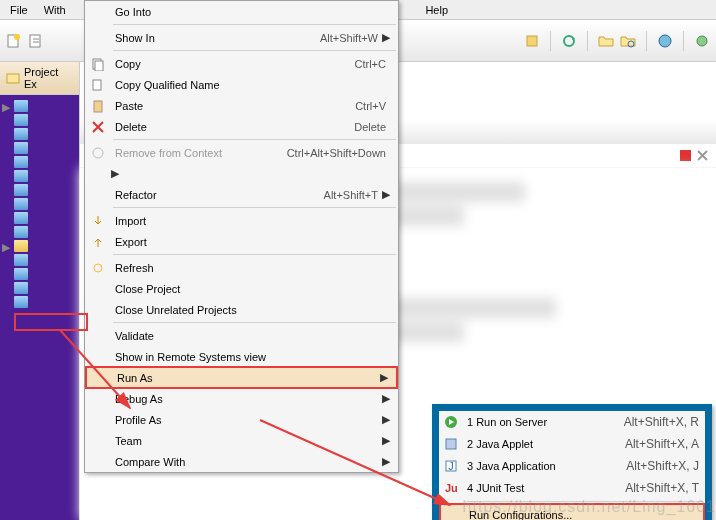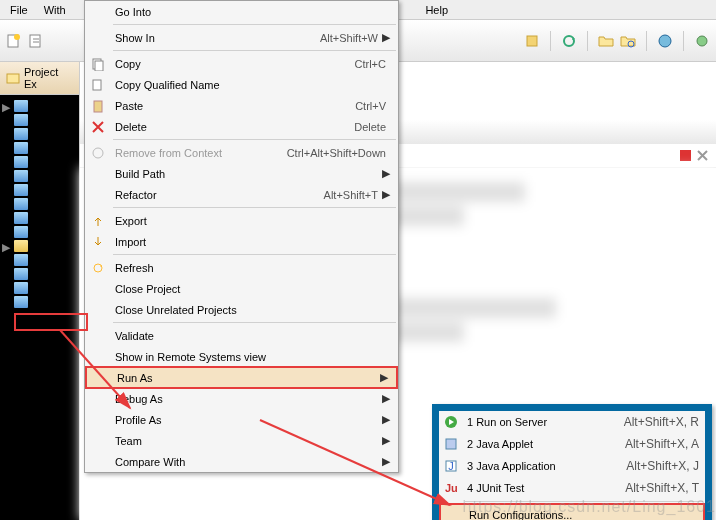--- a/index.html
+++ b/index.html
@@ -7,21 +7,21 @@
 
 .menubar { display: flex; background: #eee; border-bottom: 1px solid #ccc; height: 20px; align-items: center; padding-left: 2px; }
 .menubar span { padding: 2px 8px; cursor: default; }
 
 .toolbar-area { height: 42px; background: linear-gradient(#fff, #e8e8e8); border-bottom: 1px solid #ccc; display: flex; justify-content: space-between; padding: 6px; }
 .tb-left, .tb-right { display: flex; gap: 6px; align-items: center; }
 .tb-icon { width: 16px; height: 16px; display: inline-block; }
 .tb-sep { width: 1px; height: 20px; background: #ccc; margin: 0 4px; }
 
 .main { display: flex; height: calc(520px - 62px); }
-.sidebar { width: 80px; background: #000000; border-right: 1px solid #ccc; }
+.sidebar { width: 80px; background: #4c1d95; border-right: 1px solid #ccc; }
 .sidebar-tab { background: linear-gradient(#f8ecd9, #e8d4b0); padding: 4px 6px; border-bottom: 1px solid #ccc; display: flex; align-items: center; gap: 4px; }
 .tree { padding: 4px 2px; }
 .tree-item { display: flex; align-items: center; gap: 2px; padding: 1px 0; }
 .tree-arrow { width: 10px; height: 10px; color: #888; }
 .folder { width: 14px; height: 12px; background: linear-gradient(#fce79c, #e8c253); border-radius: 1px; }
 .folder.blue { background: linear-gradient(#a8d8f8, #5898d8); }
 
 .context-menu { position: absolute; left: 84px; top: 0; width: 315px; background: #f5f5f5; border: 1px solid #a0a0a0; box-shadow: 2px 2px 4px rgba(0,0,0,0.3); z-index: 10; }
 .menu-item { display: flex; align-items: center; height: 21px; padding-right: 8px; cursor: default; }
 .menu-item.sep { height: 1px; background: #d0d0d0; margin: 2px 2px 2px 28px; }
@@ -302,45 +302,44 @@
       <div class="menu-icon-col">
         <svg width="14" height="14">
           <circle cx="7" cy="7" r="5" fill="none" stroke="#bbb"></circle>
         </svg>
       </div>
       <span class="menu-label">Remove from Context</span>
       <span class="menu-accel">Ctrl+Alt+Shift+Down</span>
     </div>
   <div class="menu-item">
       <div class="menu-icon-col"></div>
-      <span class="menu-label">Build Path</span>
       <span class="menu-arrow">▶</span>
     </div>
   <div class="menu-item">
       <div class="menu-icon-col"></div>
       <span class="menu-label">Refactor</span>
       <span class="menu-accel">Alt+Shift+T</span>
       <span class="menu-arrow">▶</span>
     </div>
   <div class="menu-item sep"></div>
   <div class="menu-item">
       <div class="menu-icon-col">
         <svg width="14" height="14">
+          <path d="M7 2v8M4 7l3 3 3-3" stroke="#c80" fill="none"></path>
+        </svg>
+      </div>
+      <span class="menu-label">Import</span>
+    </div>
+  <div class="menu-item">
+      <div class="menu-icon-col">
+        <svg width="14" height="14">
           <path d="M7 12V4M4 7l3-3 3 3" stroke="#c80" fill="none"></path>
         </svg>
       </div>
       <span class="menu-label">Export</span>
-    </div>
-  <div class="menu-item">
-      <div class="menu-icon-col">
-        <svg width="14" height="14">
-          <path d="M7 2v8M4 7l3 3 3-3" stroke="#c80" fill="none"></path>
-        </svg>
-      </div>
-      <span class="menu-label">Import</span>
     </div>
   <div class="menu-item sep"></div>
   <div class="menu-item">
       <div class="menu-icon-col">
         <svg width="14" height="14">
           <circle cx="7" cy="7" r="4" fill="none" stroke="#fb3"></circle>
           <path d="M10 4l-1 2 2-1z" fill="#fb3"></path>
         </svg>
       </div>
       <span class="menu-label">Refresh</span>

